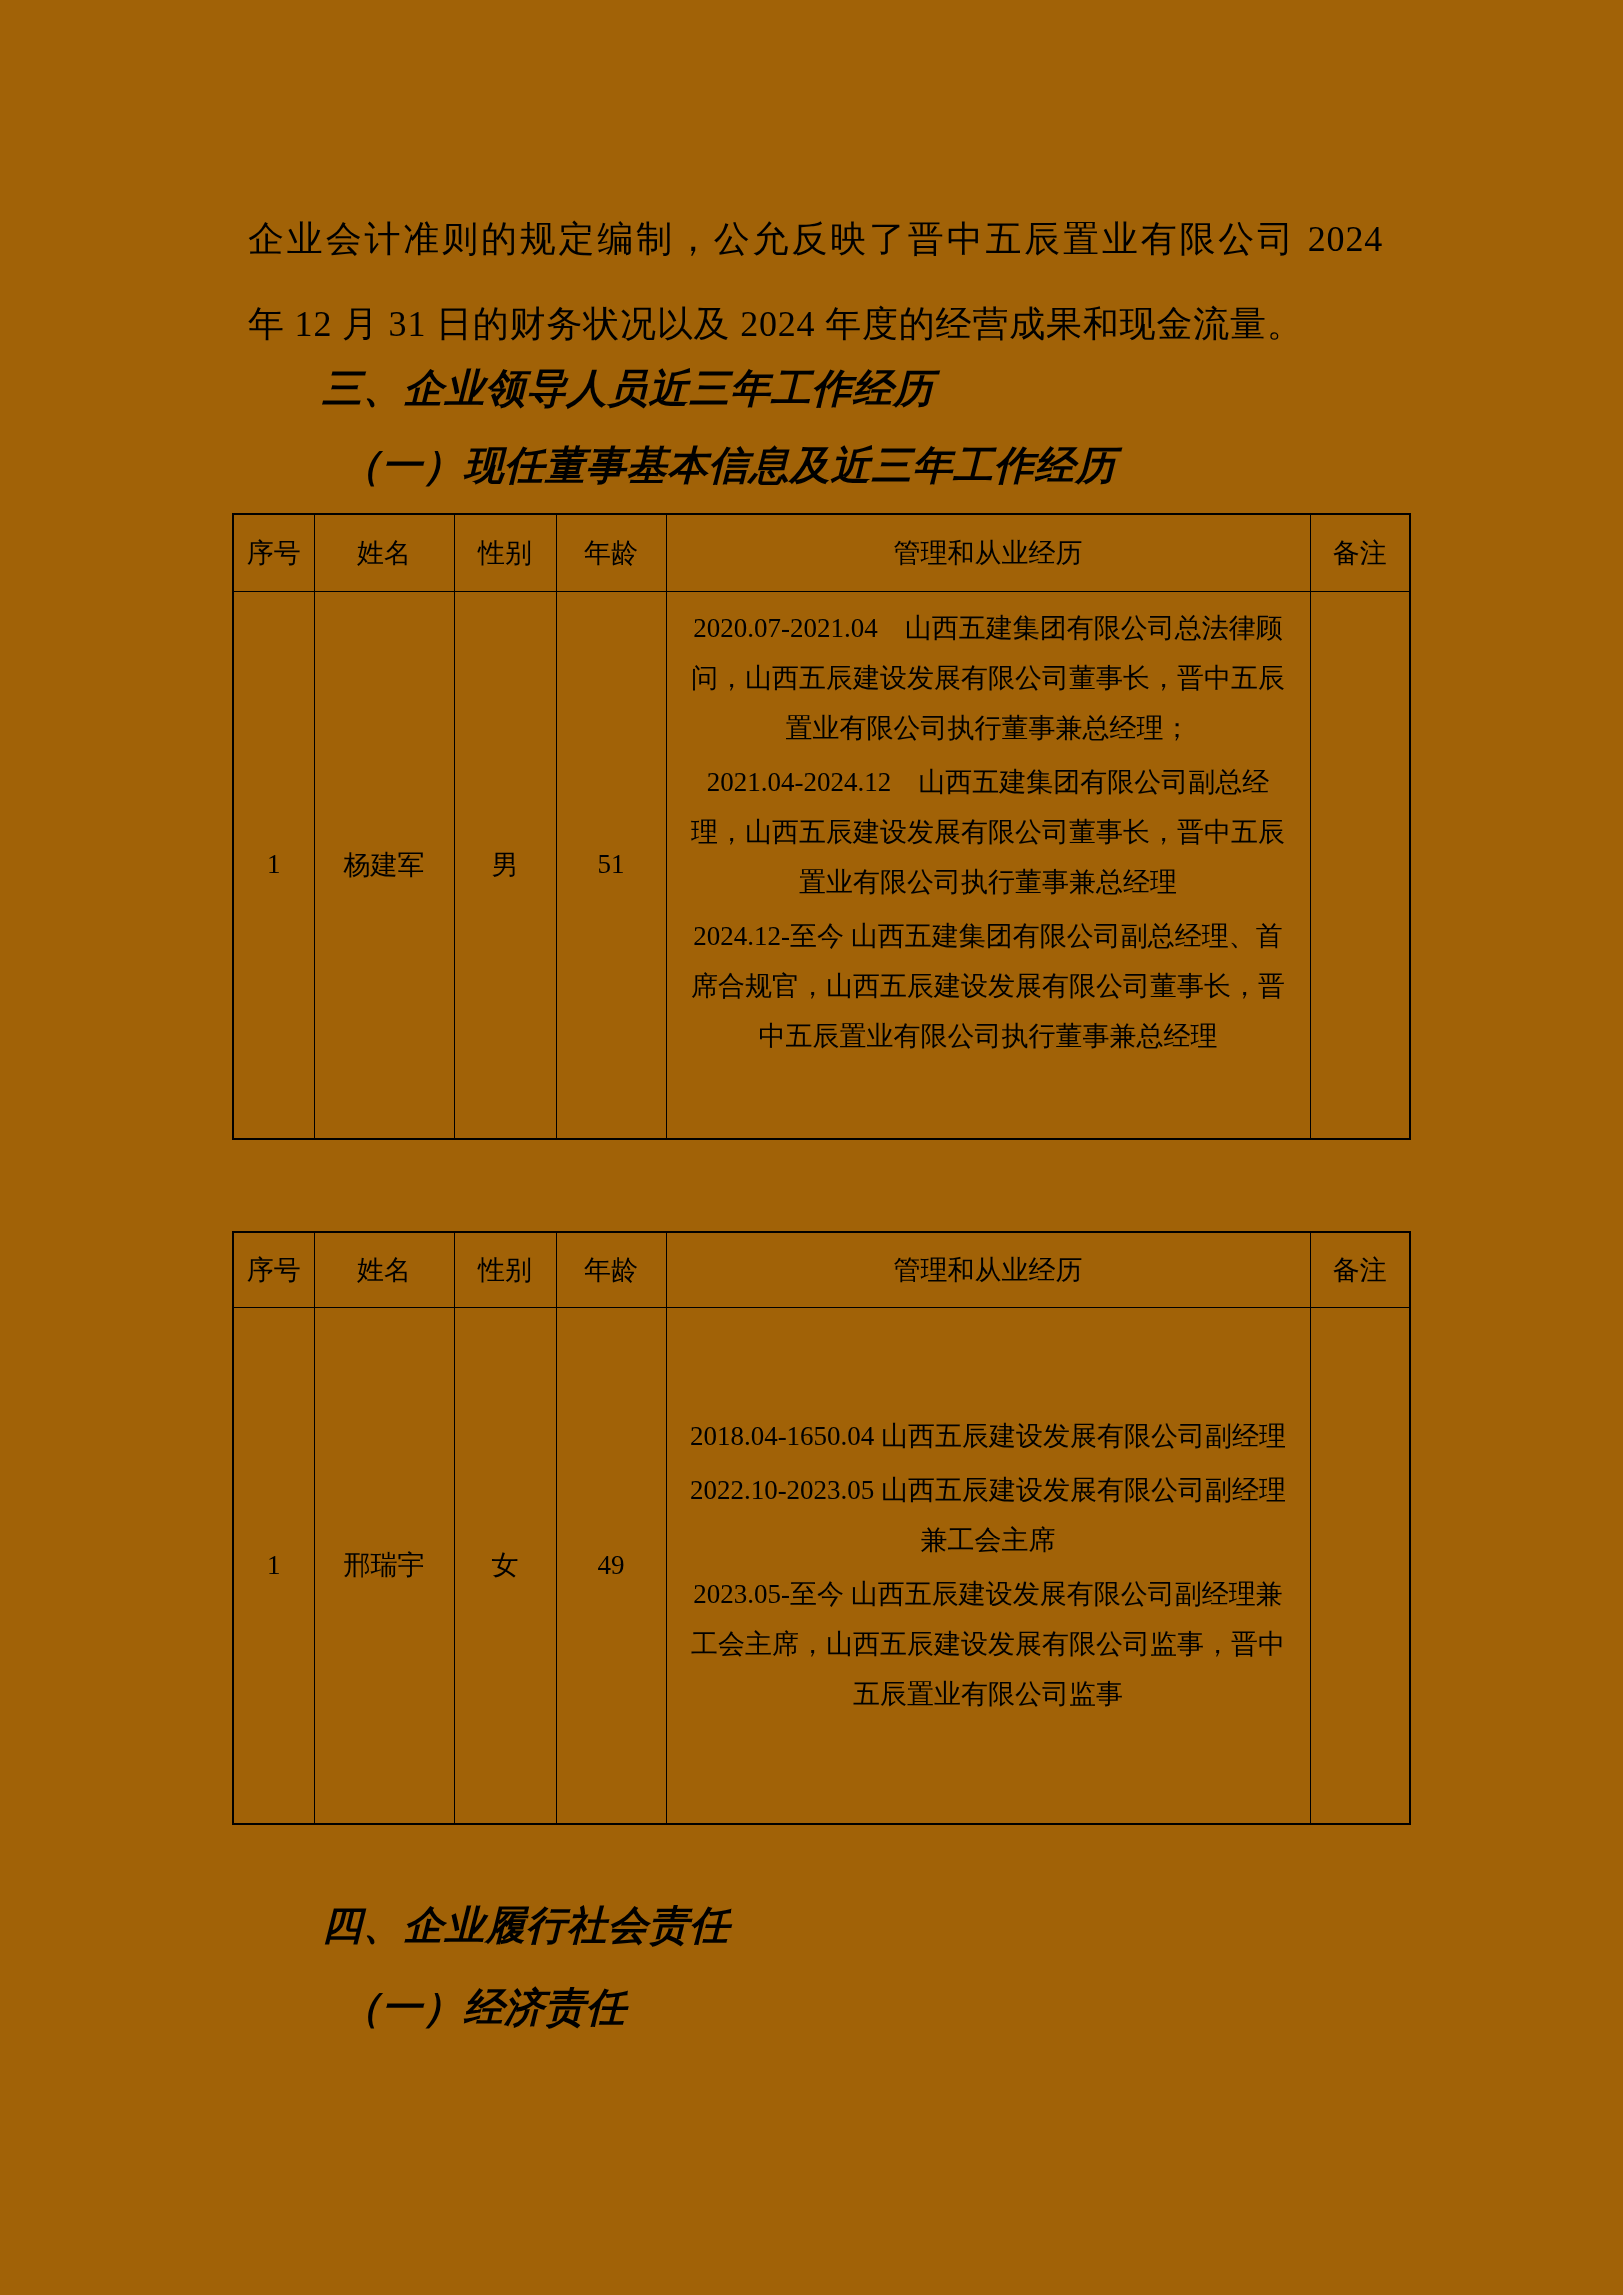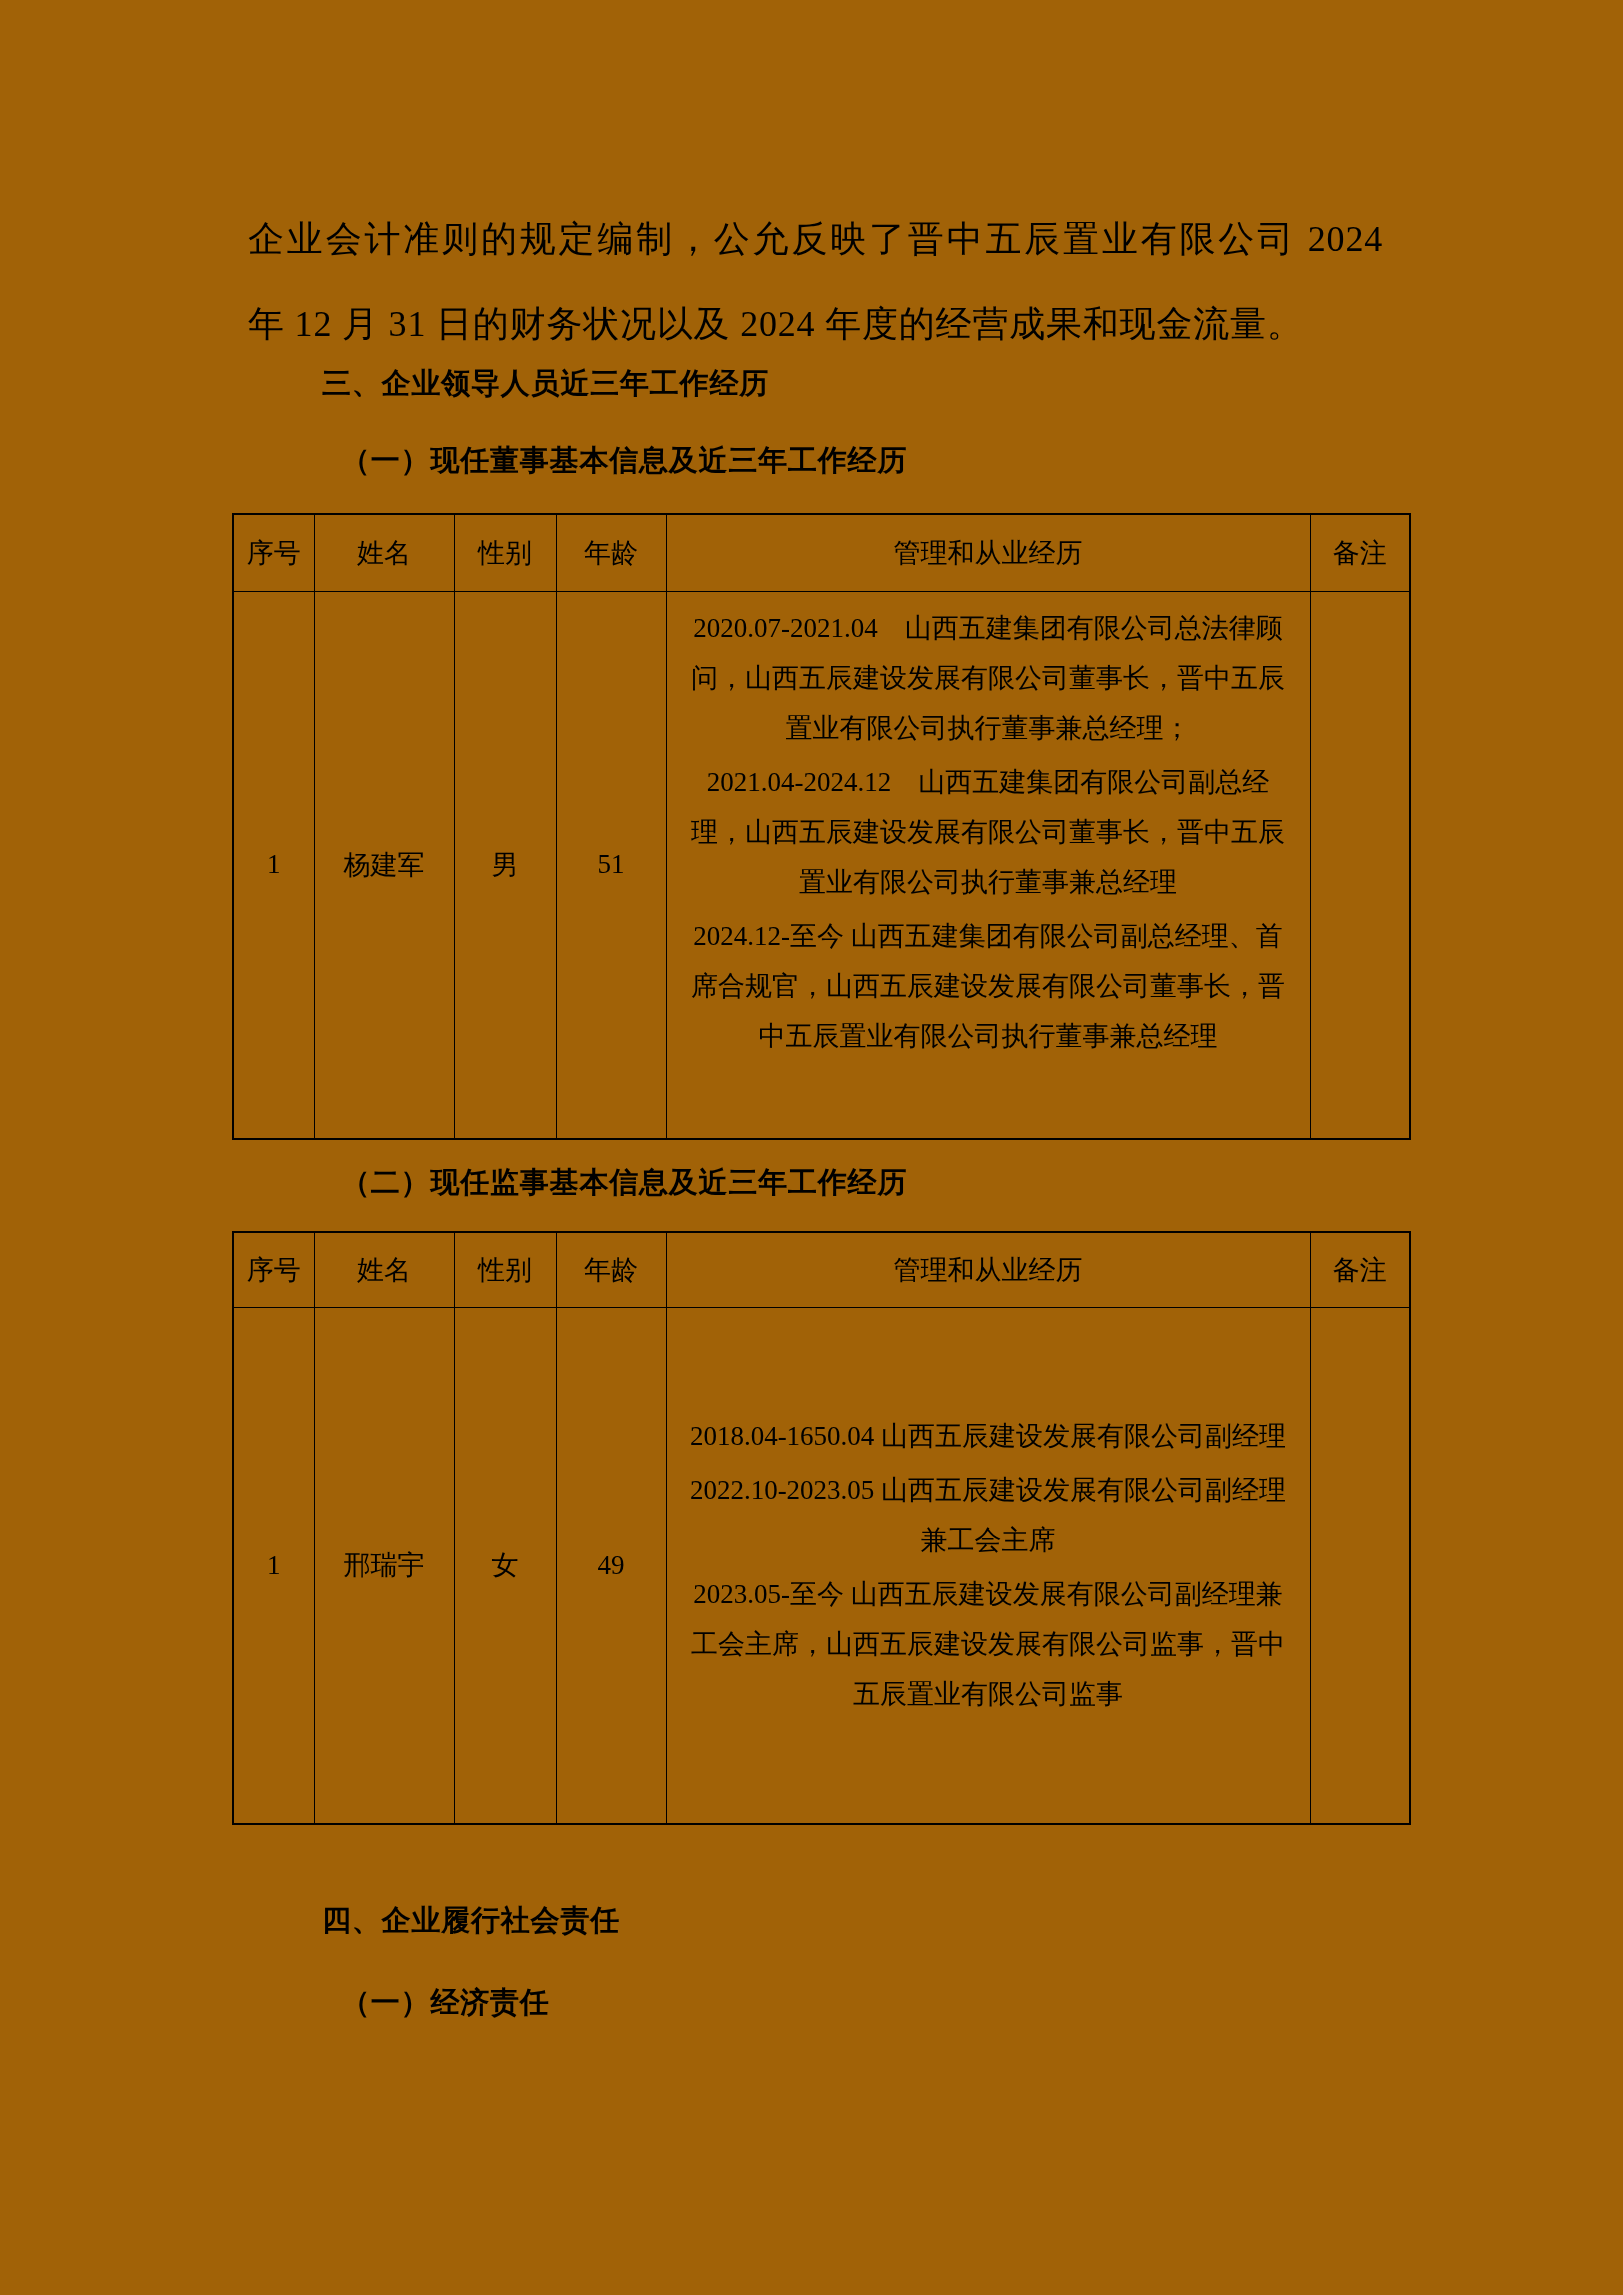--- a/index.html
+++ b/index.html
@@ -16,25 +16,26 @@
     top:197px;left:248px;width:1135px;
     font-size:36px;line-height:85px;
     letter-spacing:0.8px;
   }
   .intro .jline{
     text-align:justify;
     text-align-last:justify;
   }
   .heading{
     position:absolute;
-    font-size:29px;
+    font-size:40px;
     font-weight:bold;
     line-height:1;
     letter-spacing:0.8px;
     white-space:nowrap;
+    font-style:italic;
   }
   .h-leaders{top:369px;left:322px;}
   .h-directors{top:446px;left:341px;}
   .h-supervisors{top:1168px;left:341px;}
   .h-social{top:1906px;left:322px;}
   .h-economic{top:1988px;left:341px;}
 
   table.info{
     position:absolute;
     left:232px;
@@ -113,21 +114,20 @@
         <td class="exp">
           <p>2020.07-2021.04　山西五建集团有限公司总法律顾问，山西五辰建设发展有限公司董事长，晋中五辰置业有限公司执行董事兼总经理；</p>
           <p>2021.04-2024.12　山西五建集团有限公司副总经理，山西五辰建设发展有限公司董事长，晋中五辰置业有限公司执行董事兼总经理</p>
           <p>2024.12-至今 山西五建集团有限公司副总经理、首席合规官，山西五辰建设发展有限公司董事长，晋中五辰置业有限公司执行董事兼总经理</p>
         </td>
         <td></td>
       </tr>
     </tbody>
   </table>
 
-  <div class="heading h-supervisors">（二）现任监事基本信息及近三年工作经历</div>
 
   <table class="info t-supervisors">
     <colgroup>
       <col style="width:81px">
         <col style="width:140px">
         <col style="width:102px">
       <col style="width:110px">
         <col style="width:644px">
         <col style="width:100px">
     </colgroup>

